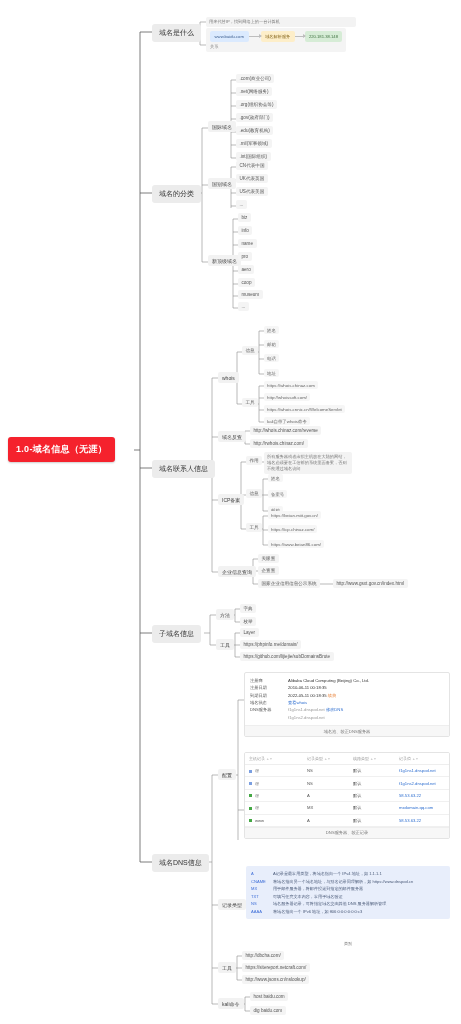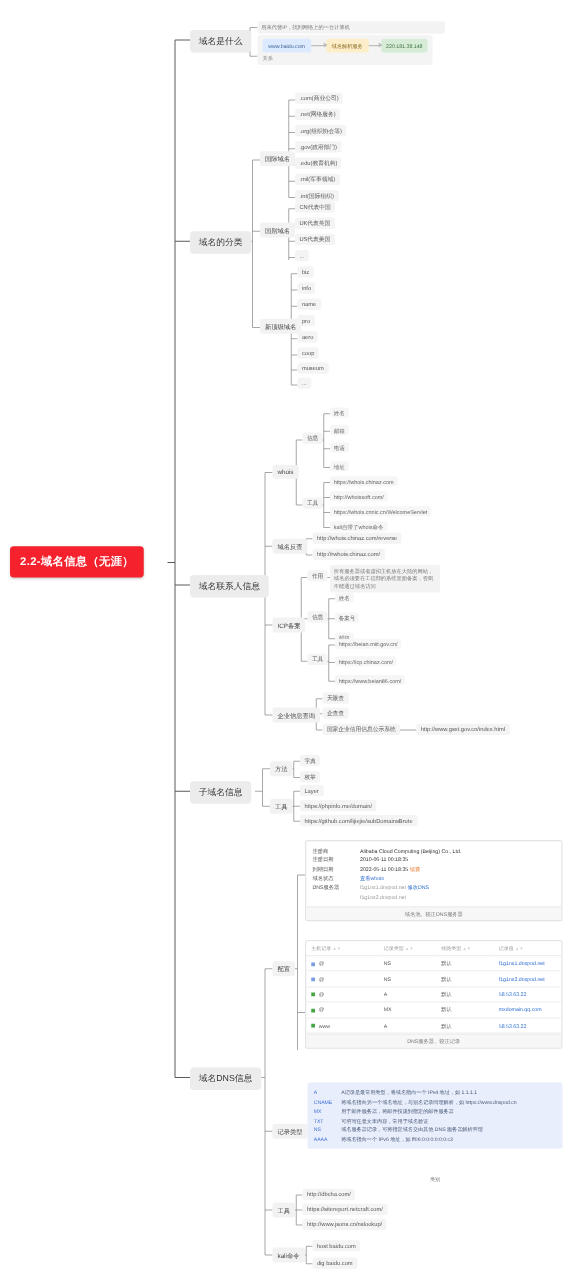--- a/index.html
+++ b/index.html
@@ -244,21 +244,21 @@
         <path d="M237 968 L242 968"></path>
         <path d="M237 980 L242 980"></path>
 
       <path d="M240 1004 L245 1004"></path>
         <path d="M245 997 L245 1011"></path>
       <path d="M245 997 L250 997"></path>
         <path d="M245 1011 L250 1011"></path>
     </g>
   </svg>
 
-  <div class="node root" style="left:8px;top:437px;">2.2-域名信息（无涯）</div>
+  <div class="node root" style="left:8px;top:437px;">1.0-域名信息（无涯）</div>
 
   <div class="node lv1" style="left:152px;top:24px;">域名是什么</div>
   <div class="node note" style="left:206px;top:17px;width:150px;">用来代替IP，找到网络上的一台计算机</div>
 
   <div class="diagram-card" style="left:206px;top:28px;width:140px;">
     <div class="dflow">
       <div class="dbox blue" style="width:44px;">www.baidu.com</div>
       <div class="darrow" style="width:12px;"></div>
       <div class="dbox amber" style="width:38px;">域名解析服务</div>
       <div class="darrow" style="width:10px;"></div>

